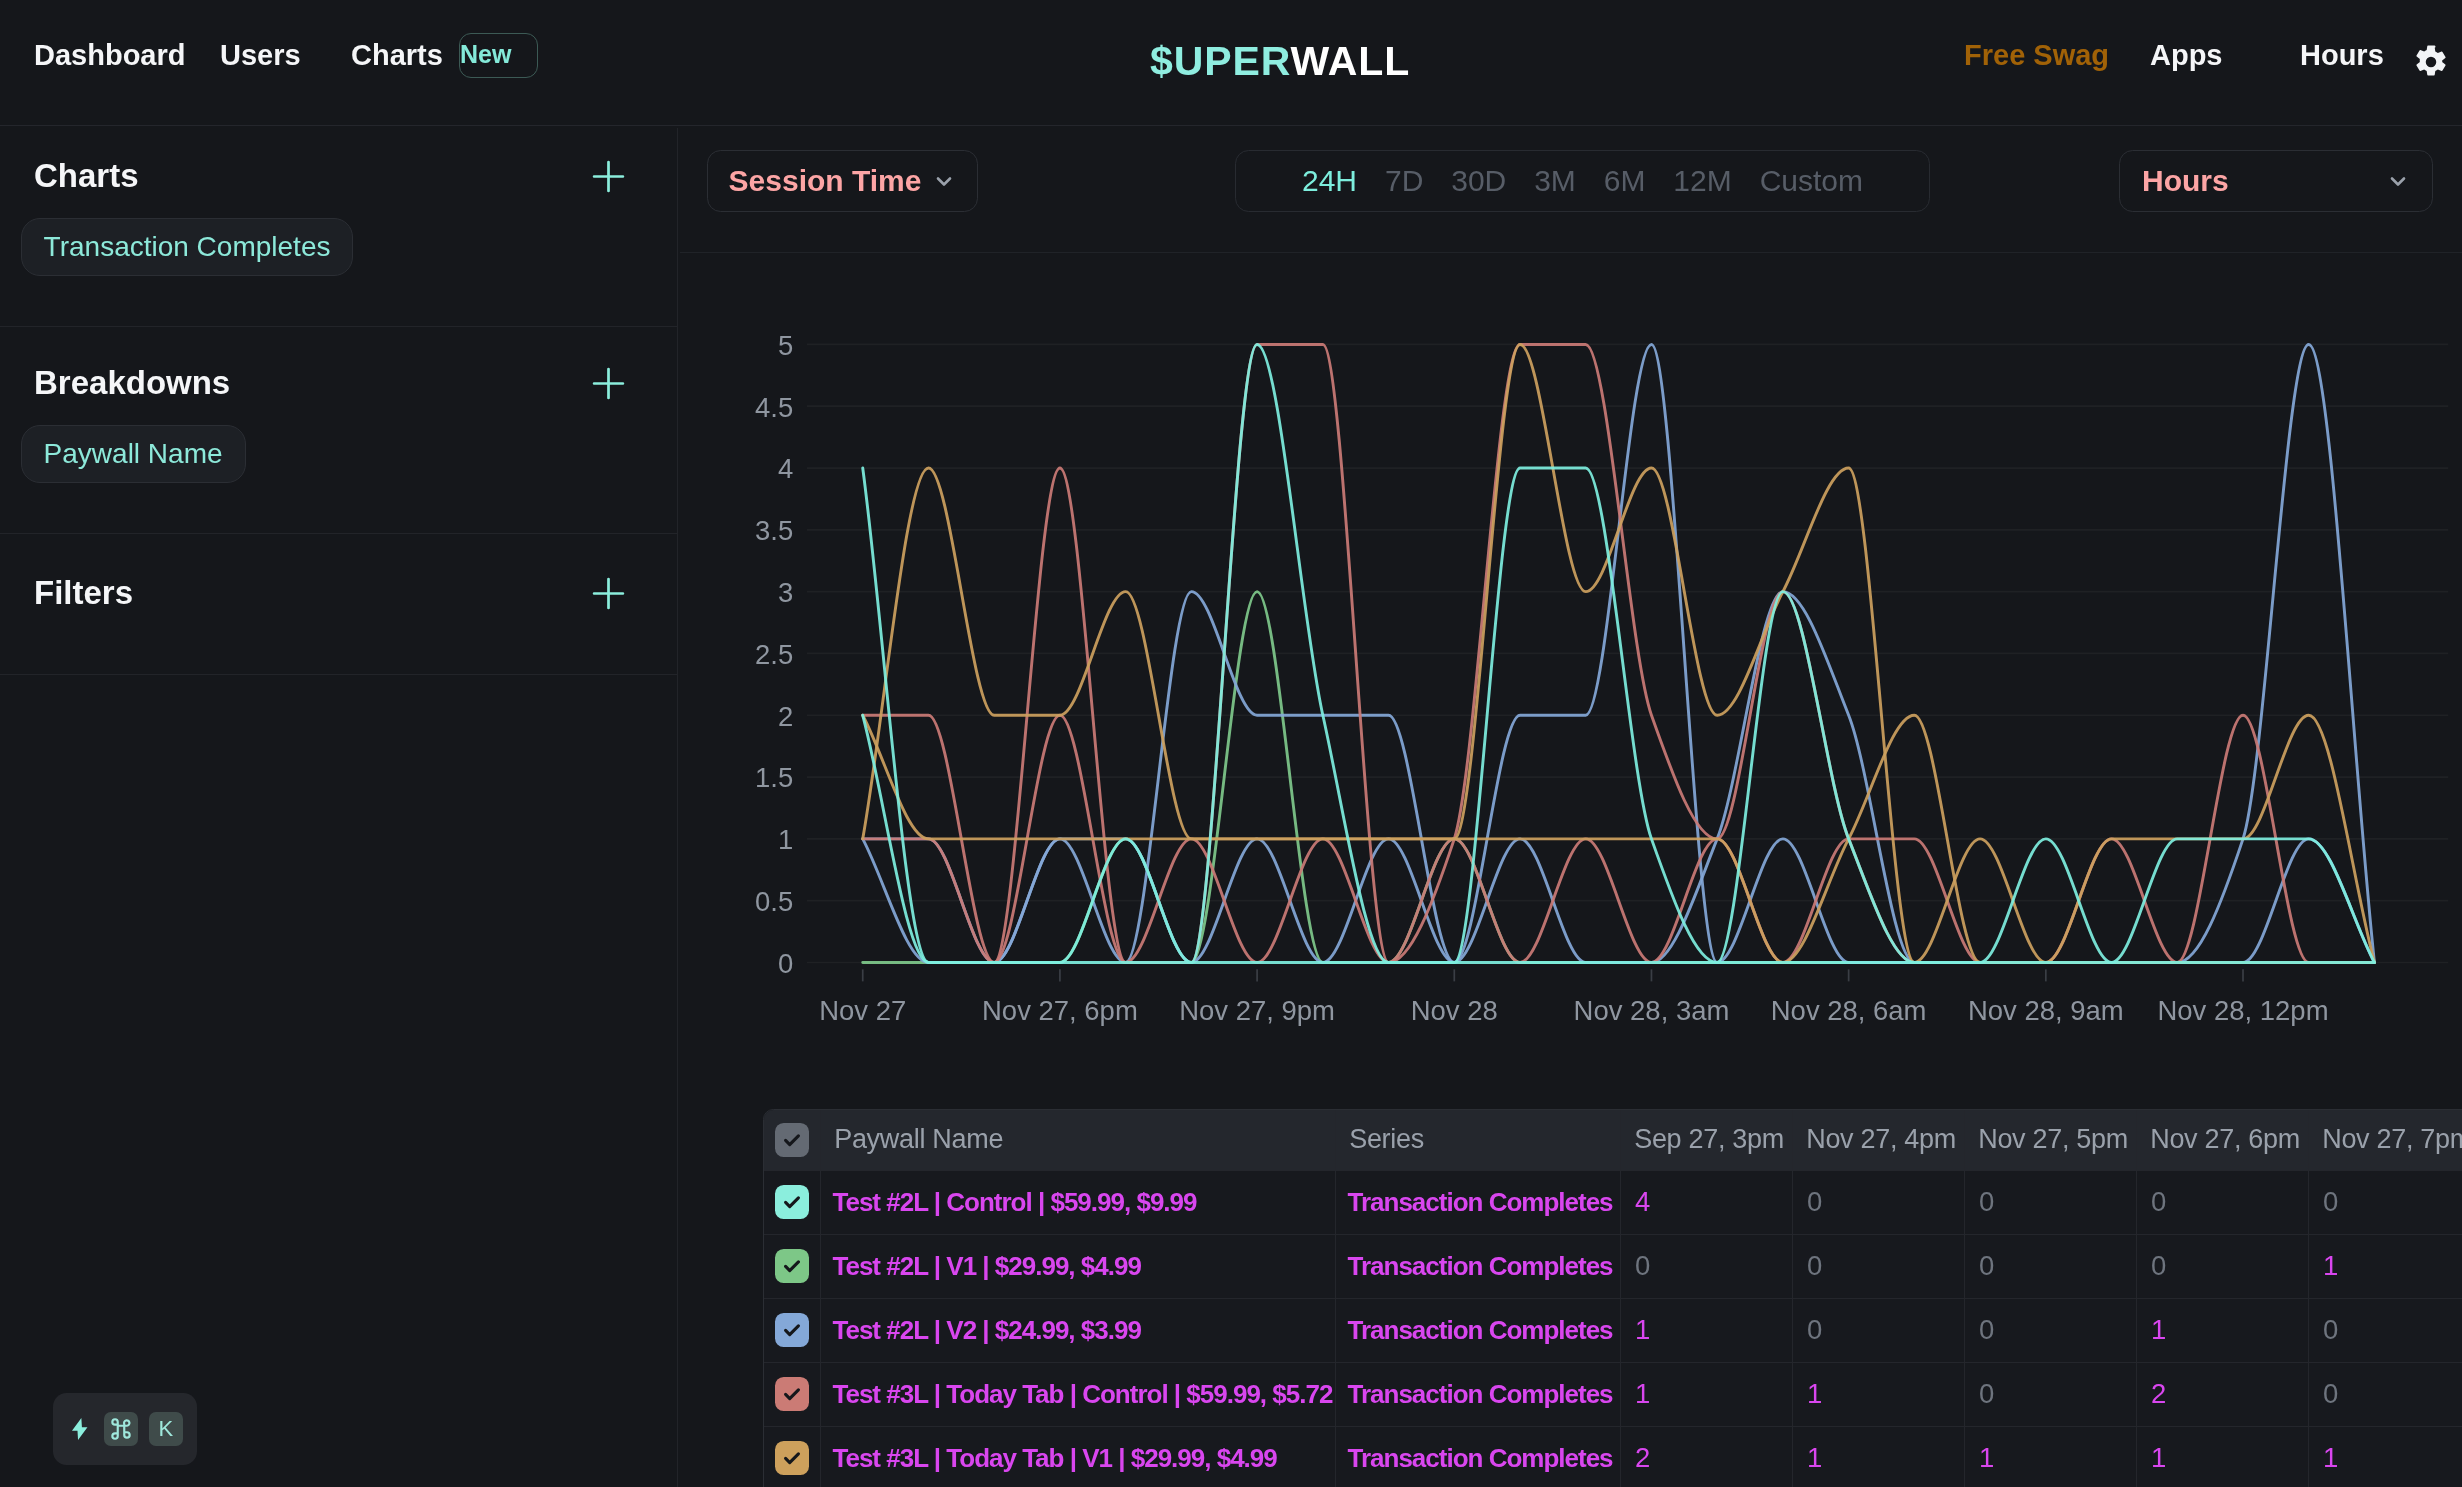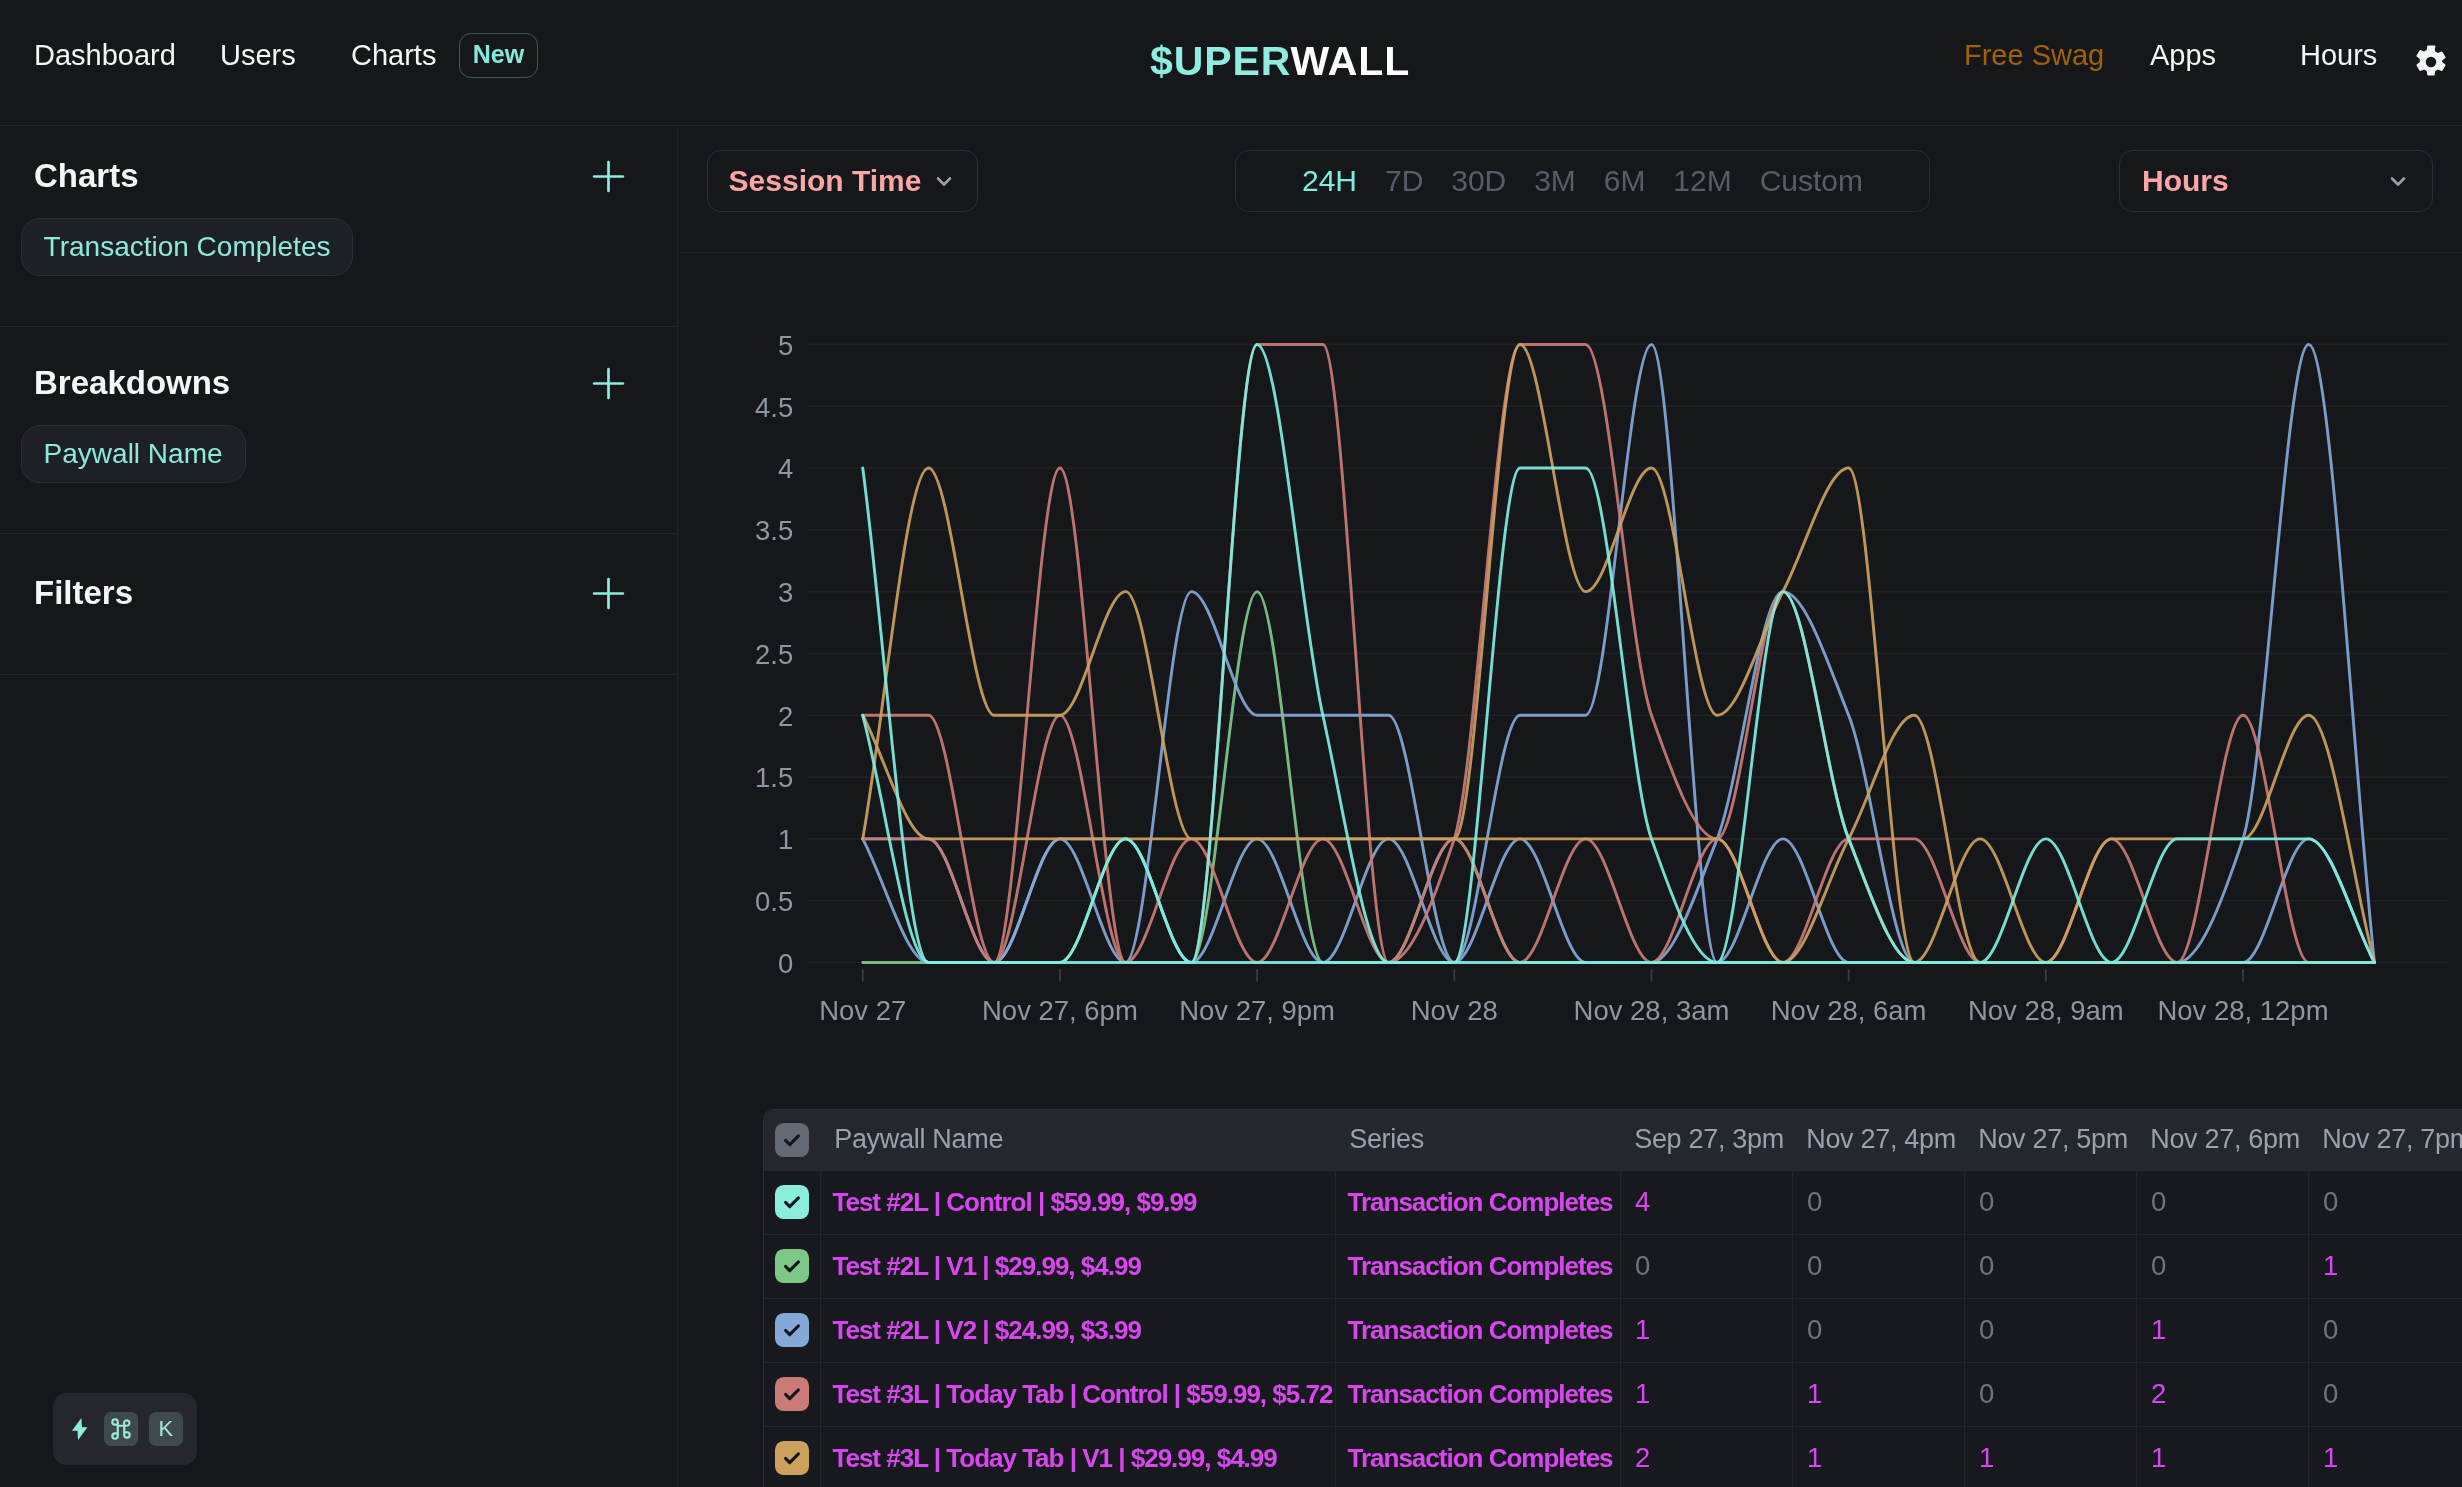--- a/index.html
+++ b/index.html
@@ -1,21 +1,21 @@
 <!DOCTYPE html>
 <html style="font-size:13.7px"><head><meta charset="utf-8">
 <style>
 * { margin:0; padding:0; box-sizing:border-box; }
 html,body { width:2462px; height:1487px; background:#15171b; overflow:hidden;
   font-family:"Liberation Sans", sans-serif; color:#f2f4f6; position:relative; }
 .nav { position:absolute; left:0; top:0; width:2462px; height:126px;
   border-bottom:1.7px solid #24262c; }
-.nav .item { position:absolute; top:39px; font-size:29px; font-weight:normal; color:#f5f6f8; }
+.nav .item { position:absolute; top:39px; font-size:29px; font-weight:bold; color:#f5f6f8; }
 .badge { position:absolute; left:459px; top:33px; width:79px; height:45px; border:1.7px solid #3c5a55;
-  border-radius:12px; color:#84e9d9; font-size:25px; font-weight:bold; text-align:center; line-height:41px; }
+  border-radius:12px; color:#84e9d9; font-size:25px; font-weight:bold; text-align:left; line-height:41px; }
 .logo { position:absolute; left:1150px; top:38px; font-size:41px; font-weight:bold; letter-spacing:0.9px; color:#fff; white-space:nowrap;}
 .logo .t { color:#8FEDE0; }
 .sidebar { position:absolute; left:0; top:128px; width:678px; height:1359px; border-right:1.7px solid #222429; }
 .shead { position:absolute; left:34px; font-size:33px; font-weight:bold; color:#f5f6f8; }
 .plus { position:absolute; left:589px; }
 .pill { position:absolute; left:20.6px; background:#1d2025; border:1.7px solid #2b2e34; border-radius:19px;
   color:#8DE9DA; font-size:28px; font-weight:500; display:flex; align-items:center; padding:0 22px; }
 .sdiv { position:absolute; left:0; width:678px; border-top:1.7px solid #222429; }
 .ctl { position:absolute; top:150px; height:62px; border:1.7px solid #2b2e34; border-radius:13.7px;
   display:flex; align-items:center; font-size:30px; font-weight:bold; color:#fca5a5; }

